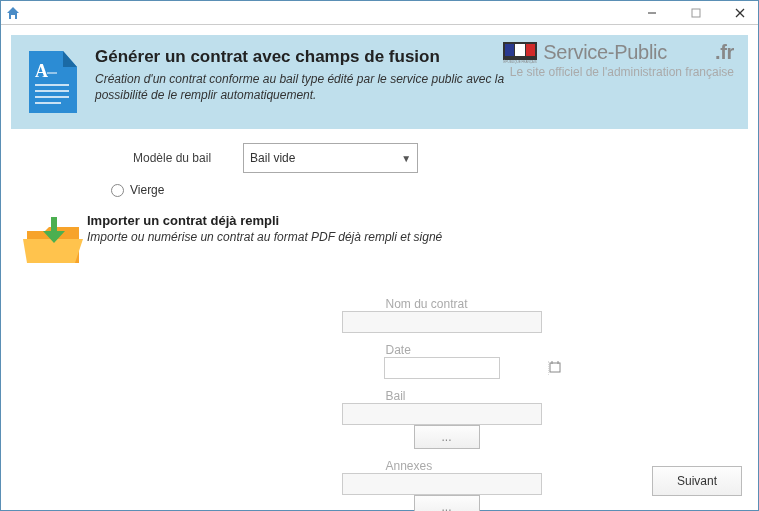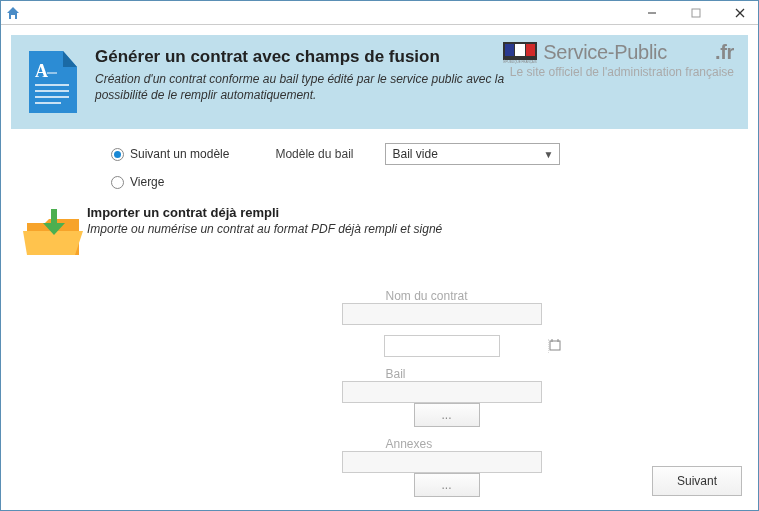--- a/index.html
+++ b/index.html
@@ -150,21 +150,21 @@
     border-radius: 50%;
   }
   .dropdown-label {
     font-size: 12px;
     color: #404040;
     margin-left: 22px;
   }
   .dropdown {
     border: 1px solid #aaa;
     background: #fff;
-    height: 22px;
+    height: 30px;
     width: 175px;
     display: flex;
     align-items: center;
     justify-content: space-between;
     padding: 0 6px;
     font-size: 12px;
     color: #333;
     cursor: pointer;
     margin-left: 8px;
     text-align: center;
@@ -335,24 +335,20 @@
             <rect x="23" y="2" width="9" height="12" fill="#d12a2a"></rect>
             <text x="17" y="21" fill="#888" font-size="3" text-anchor="middle">RÉPUBLIQUE FRANÇAISE</text>
           </svg>
           <span class="logo-text"><span>Service-Public</span><span class="fr">.fr</span></span>
         </div>
         <div class="logo-tag">Le site officiel de l'administration française</div>
       </div>
     </div>
 
     <div class="options-row">
-      <div class="radio-item">
-        <span class="radio-dot checked"></span>
-        <span>Suivant un modèle</span>
-      </div>
       <span class="dropdown-label">Modèle du bail</span>
       <div class="dropdown">
         <span>Bail vide</span>
         <span class="arrow">▼</span>
       </div>
     </div>
     <div class="options-row2">
       <div class="radio-item">
         <span class="radio-dot"></span>
         <span>Vierge</span>
@@ -372,20 +368,21 @@
         <div class="import-sub">Importe ou numérise un contrat au format PDF déjà rempli et signé</div>
       </div>
     </div>
 
     <div class="form-block">
       <div class="form-row">
         <div class="form-label">Nom du contrat</div>
         <input class="form-input" disabled="" value="" style="">
       </div>
       <div class="form-row">
+        <div class="form-label">Date</div>
         <div class="date-wrap">
           <input class="date-input" value="" style="">
           <div class="date-btn">
             <svg width="12" height="12" viewBox="0 0 12 12">
                 <rect x="1" y="2" width="10" height="9" fill="none" stroke="#888" stroke-width="1"></rect>
                 <line x1="3" y1="0" x2="3" y2="3" stroke="#888"></line>
                 <line x1="9" y1="0" x2="9" y2="3" stroke="#888"></line>
               </svg>
           </div>
         </div>

